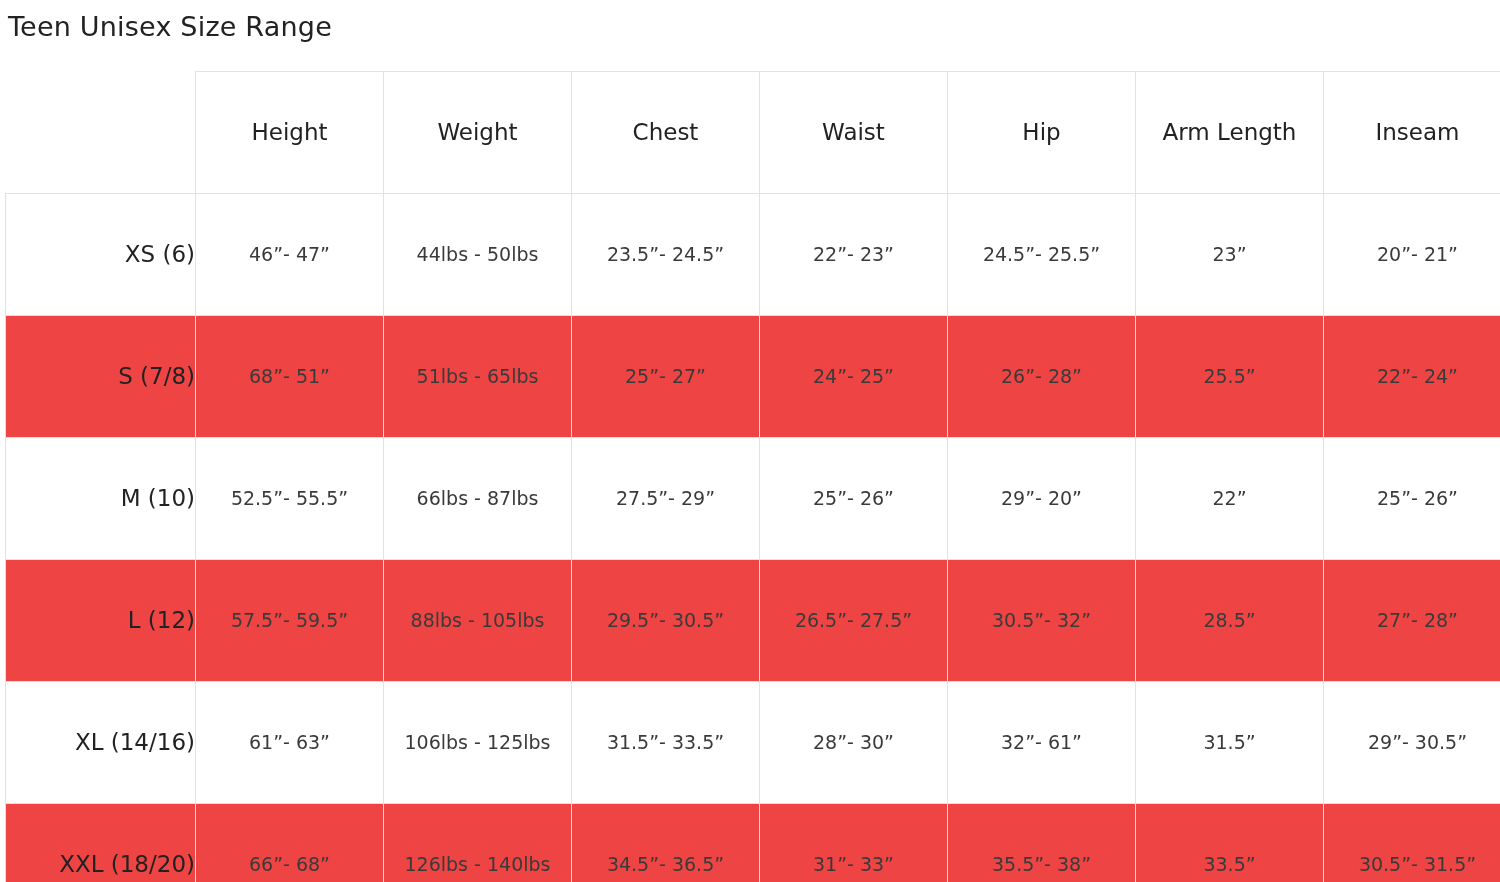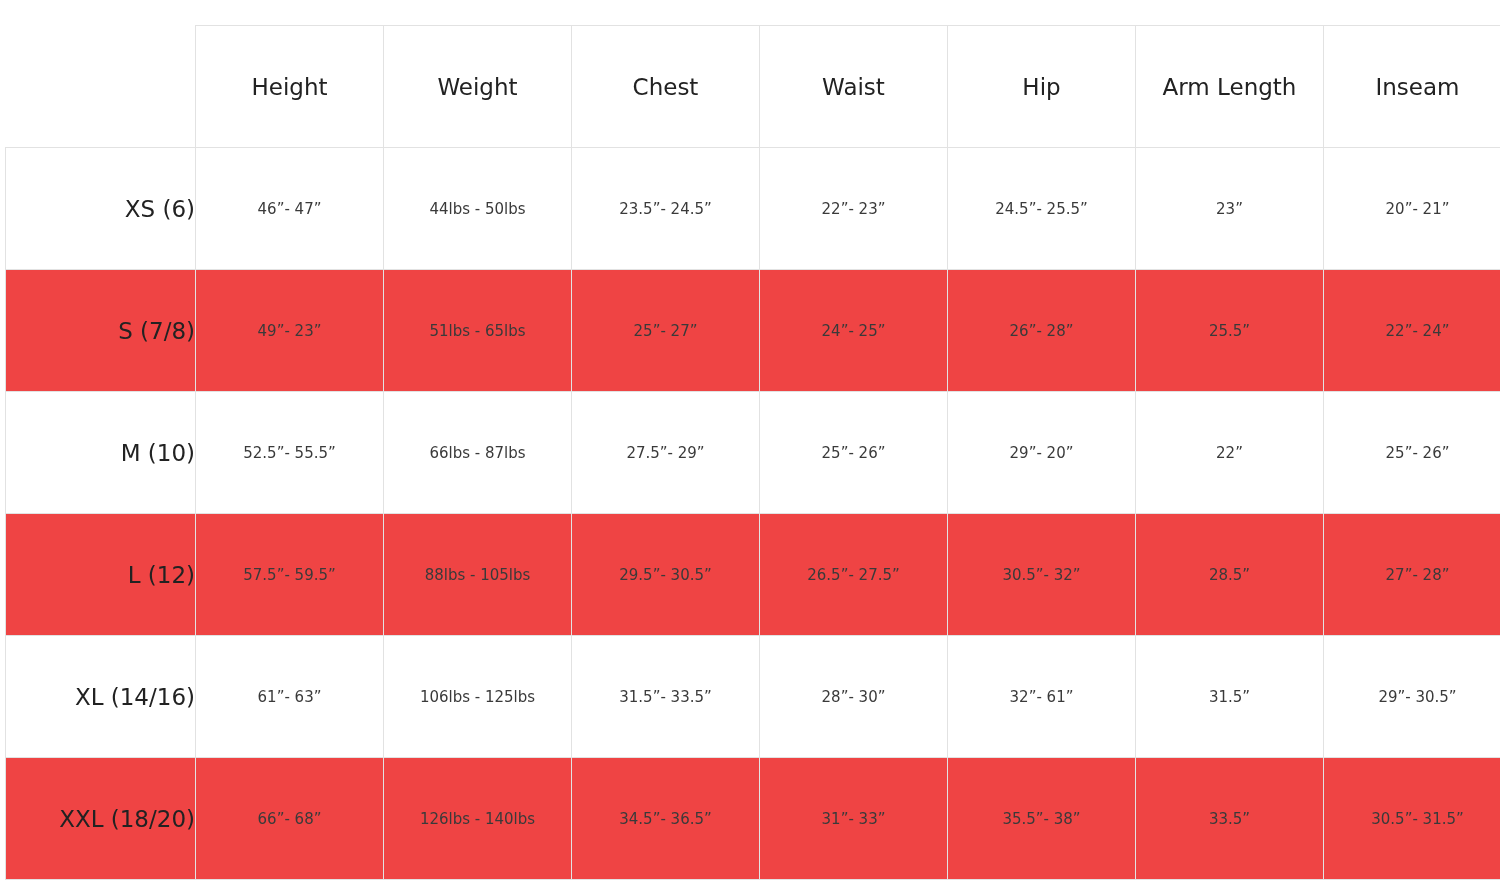--- a/index.html
+++ b/index.html
@@ -52,41 +52,42 @@
     border-top: none;
     border-left: none;
   }
   tbody td.sizelabel {
     font-size: 23px;
     color: #222222;
     font-weight: 400;
     text-align: right;
   }
   tbody td.value {
-    font-size: 15px;
+    font-size: 19px;
     color: #3a3a3a;
     font-weight: 400;
   }
   tbody tr.alt td {
     background: #ef4444;
   }
   col.c0 { width: 190px; }
   col.c1 { width: 188px; }
   col.c2 { width: 188px; }
   col.c3 { width: 188px; }
   col.c4 { width: 188px; }
   col.c5 { width: 188px; }
   col.c6 { width: 188px; }
   col.c7 { width: 188px; }
 </style>
 </head>
 <body>
 
 <div class="page">
 
+  <h1 class="title">Teen Unisex Size Range</h1>
 
   <table class="size-table">
     <colgroup>
       <col class="c0">
         <col class="c1">
         <col class="c2">
         <col class="c3">
       <col class="c4">
         <col class="c5">
         <col class="c6">
@@ -110,21 +111,21 @@
         <td class="value">46”- 47”</td>
         <td class="value">44lbs - 50lbs</td>
         <td class="value">23.5”- 24.5”</td>
         <td class="value">22”- 23”</td>
         <td class="value">24.5”- 25.5”</td>
         <td class="value">23”</td>
         <td class="value">20”- 21”</td>
       </tr>
       <tr class="alt">
         <td class="sizelabel">S (7/8)</td>
-        <td class="value">49”- 23”</td>
+        <td class="value">68”- 51”</td>
         <td class="value">51lbs - 65lbs</td>
         <td class="value">25”- 27”</td>
         <td class="value">24”- 25”</td>
         <td class="value">26”- 28”</td>
         <td class="value">25.5”</td>
         <td class="value">22”- 24”</td>
       </tr>
       <tr>
         <td class="sizelabel">M (10)</td>
         <td class="value">52.5”- 55.5”</td>

